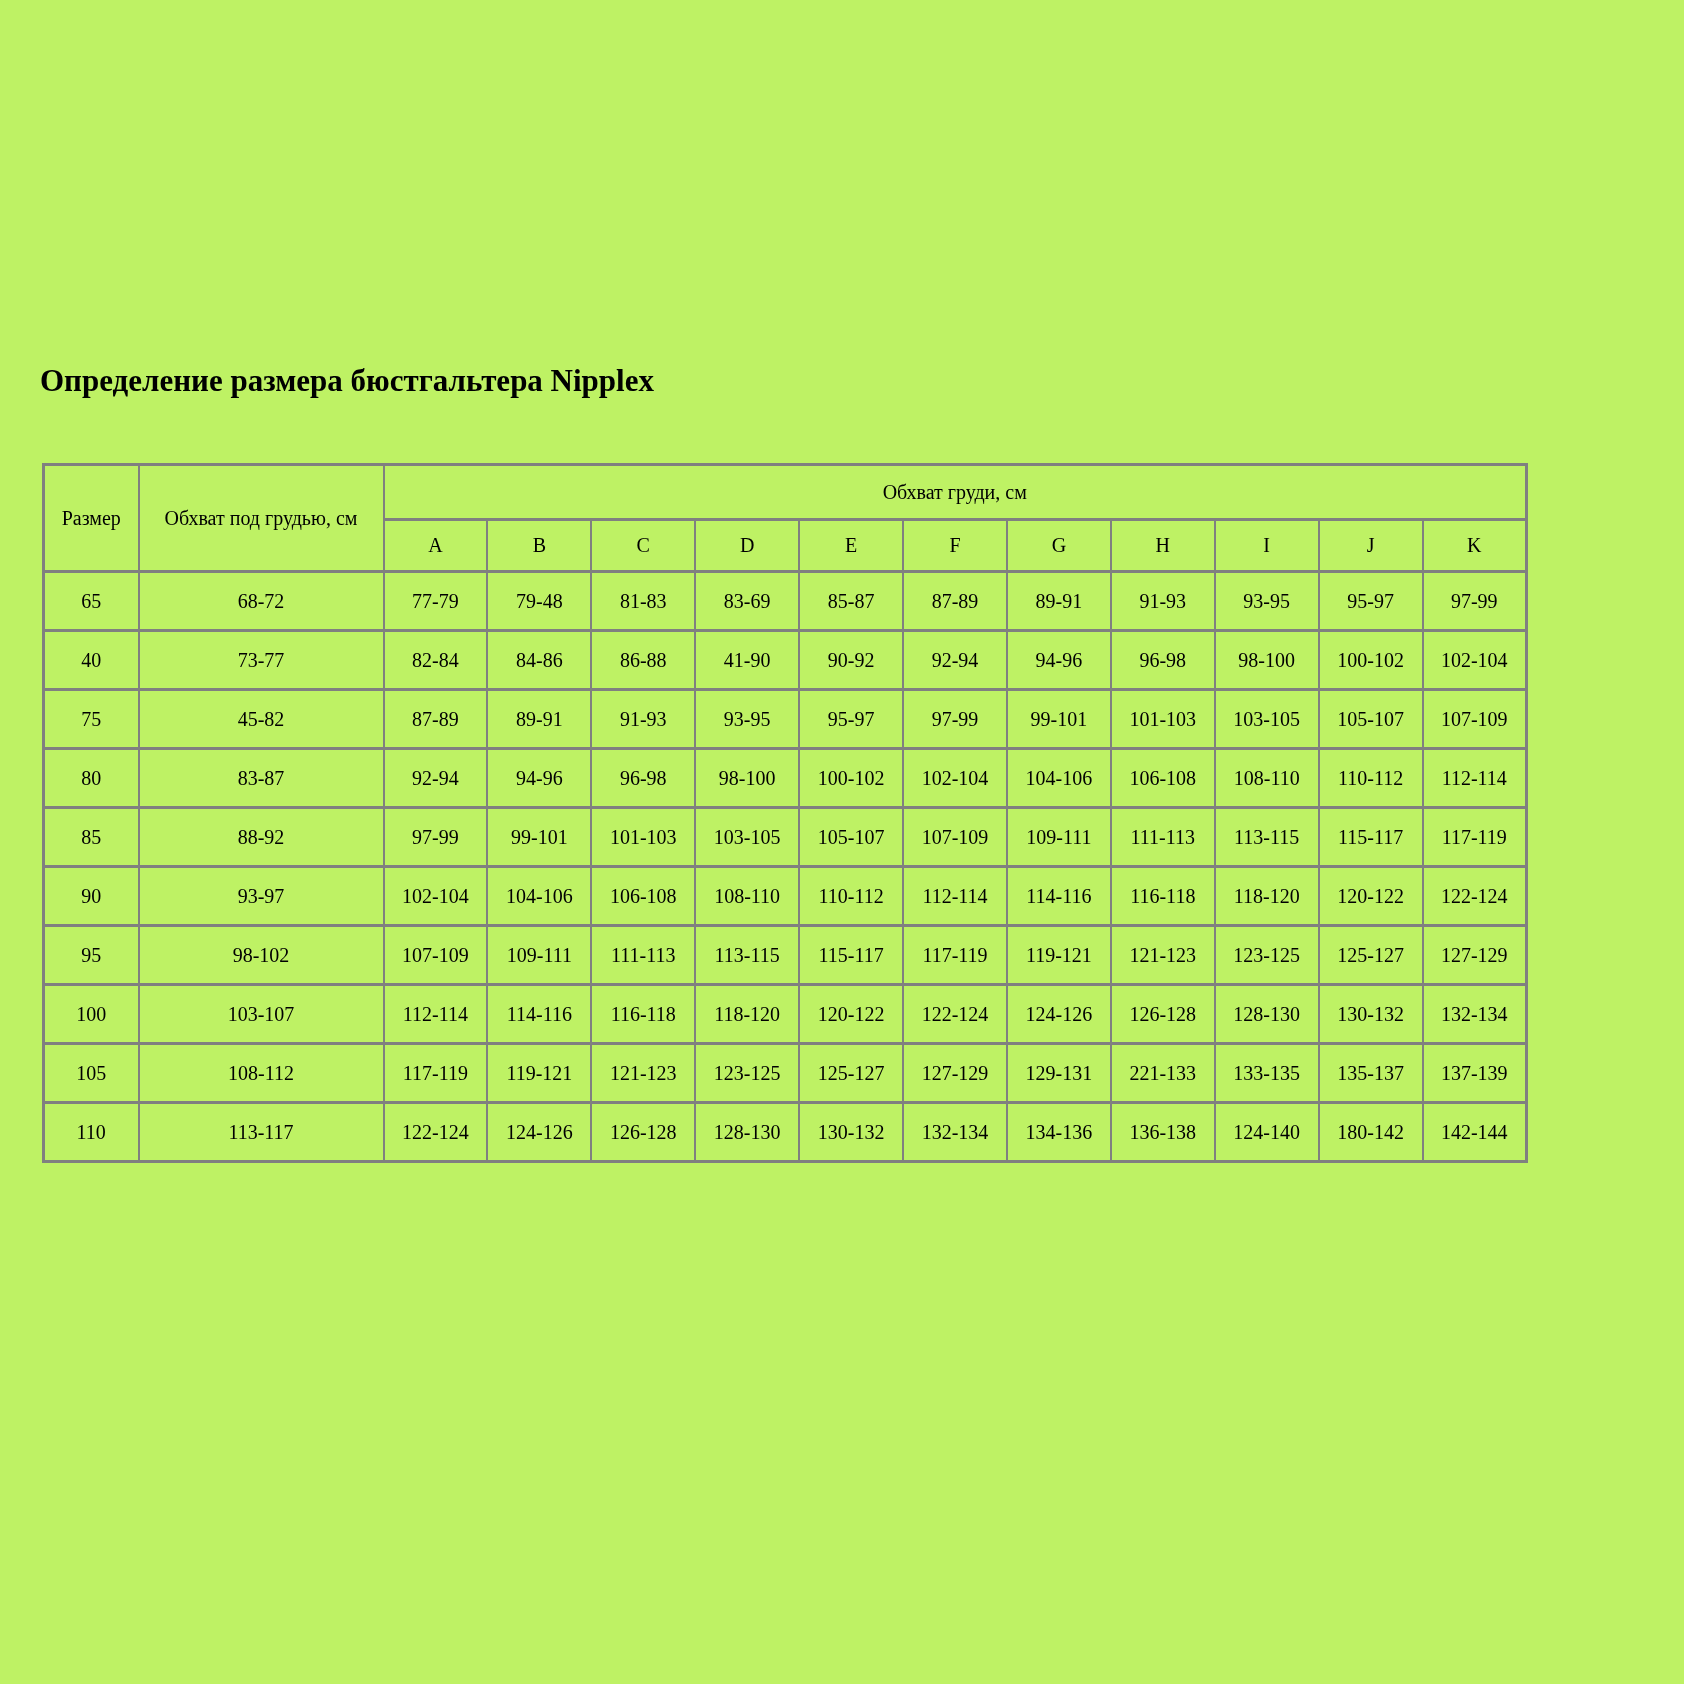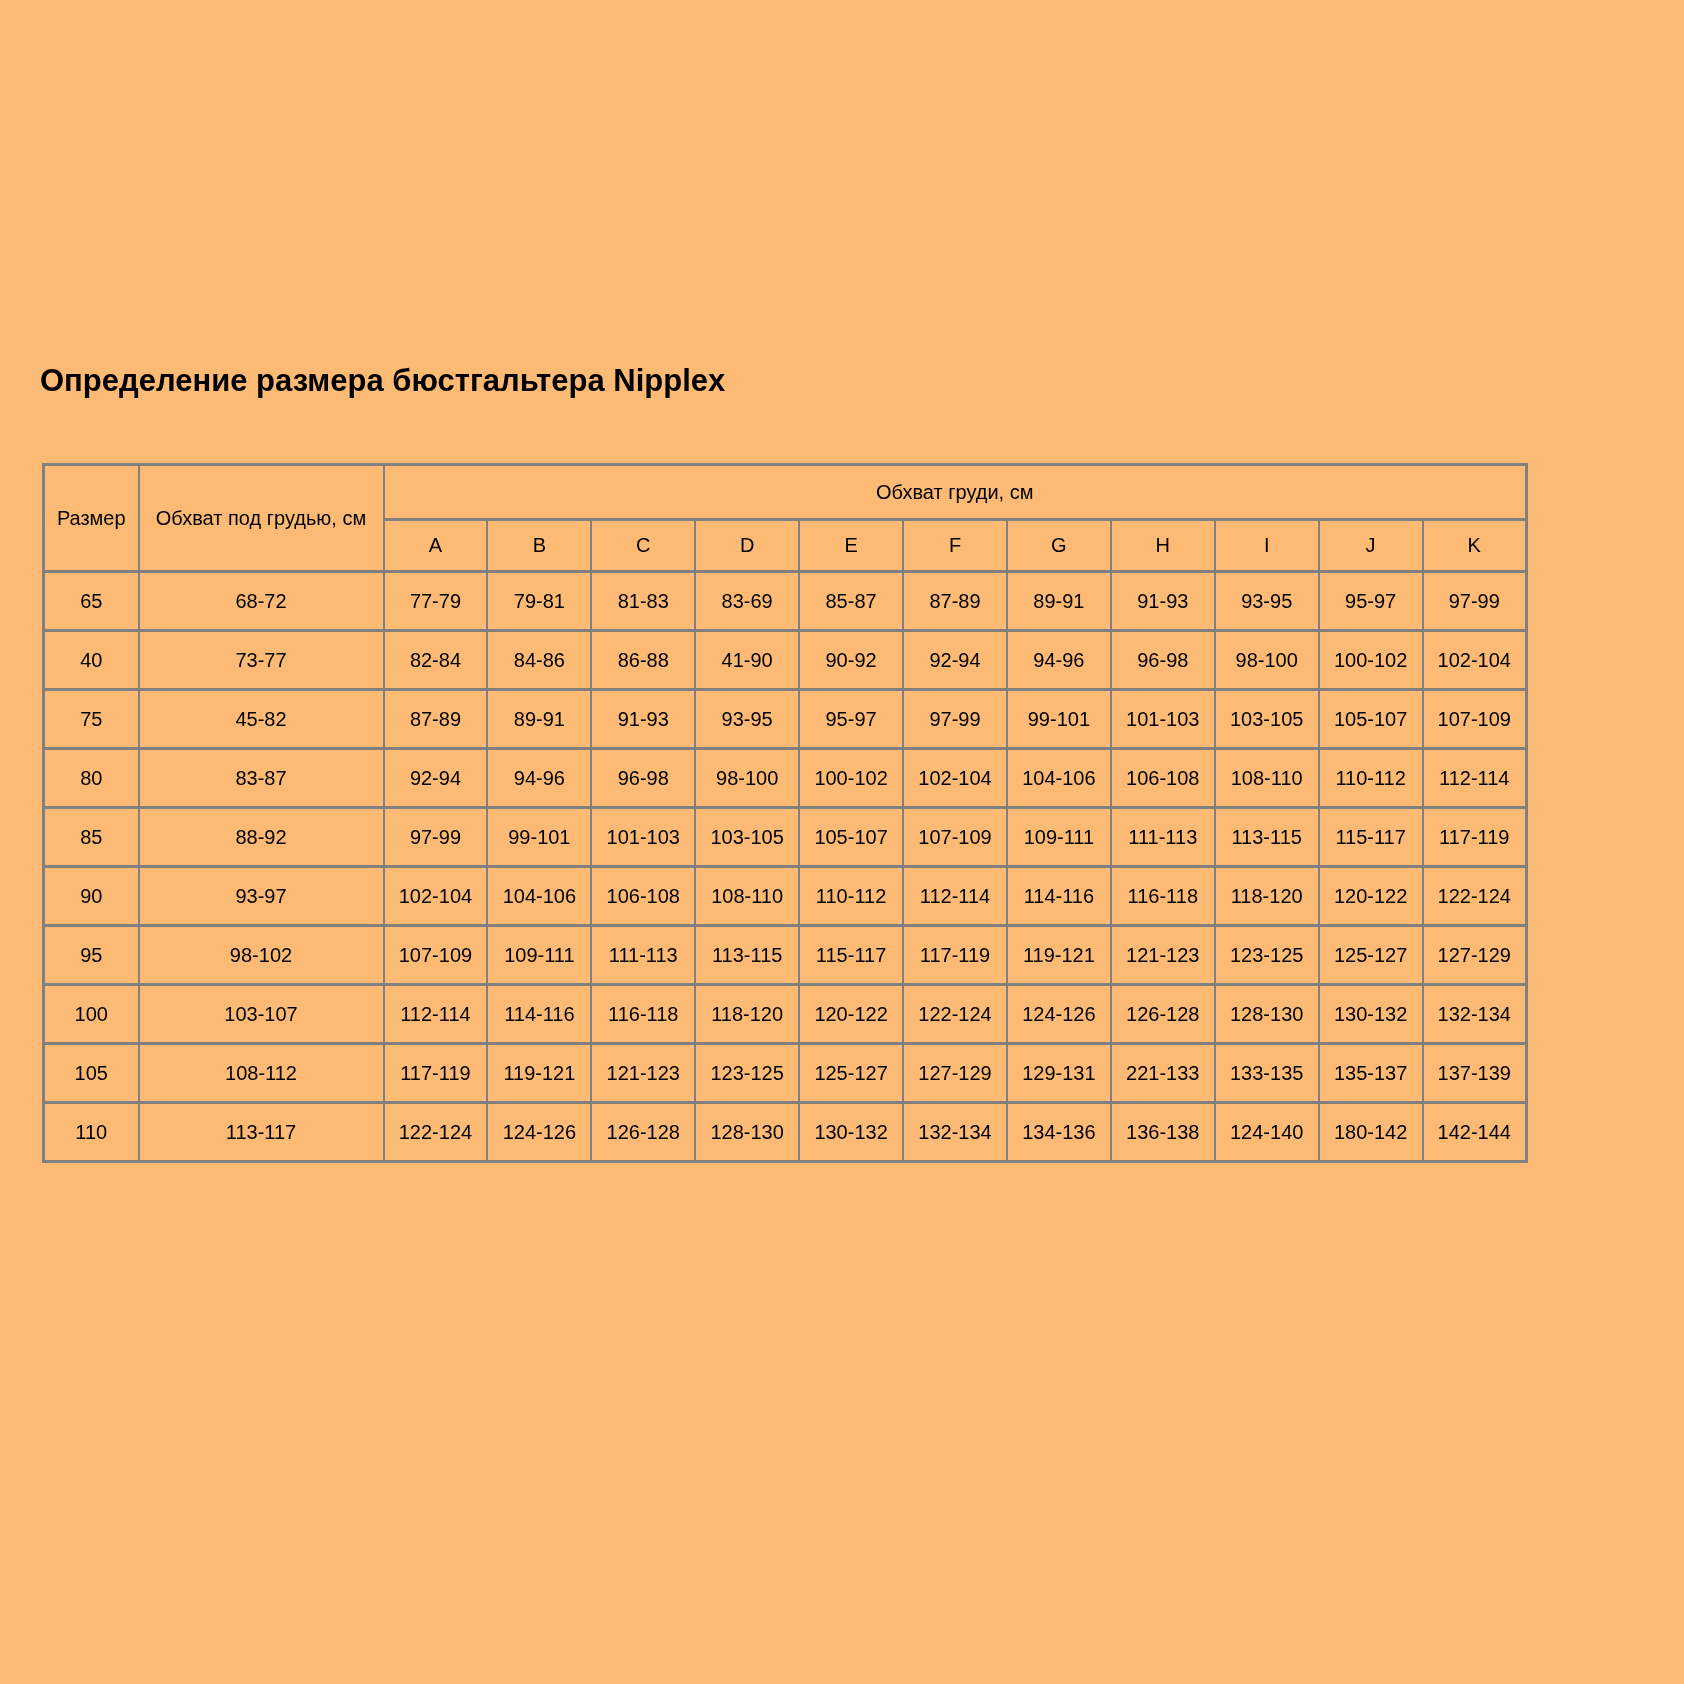--- a/index.html
+++ b/index.html
@@ -4,23 +4,23 @@
 <style>
   html, body {
     margin: 0;
     padding: 0;
     background: #ffffff;
   }
   .page {
     position: relative;
     width: 1684px;
     height: 1684px;
-    background: #fdba74;
+    background: #bef264;
     color: #000000;
-    font-family: Liberation Sans, sans-serif;
+    font-family: Liberation Serif, serif;
     overflow: hidden;
   }
   .doc-title {
     position: absolute;
     left: 40px;
     top: 362px;
     margin: 0;
     font-size: 31px;
     font-weight: 700;
     line-height: 1.2;
@@ -96,21 +96,21 @@
         <th>I</th>
         <th>J</th>
         <th>K</th>
       </tr>
     </thead>
     <tbody>
         <tr>
           <td>65</td>
           <td>68-72</td>
           <td>77-79</td>
-          <td>79-81</td>
+          <td>79-48</td>
           <td>81-83</td>
           <td>83-69</td>
           <td>85-87</td>
           <td>87-89</td>
           <td>89-91</td>
           <td>91-93</td>
           <td>93-95</td>
           <td>95-97</td>
           <td>97-99</td>
         </tr>

